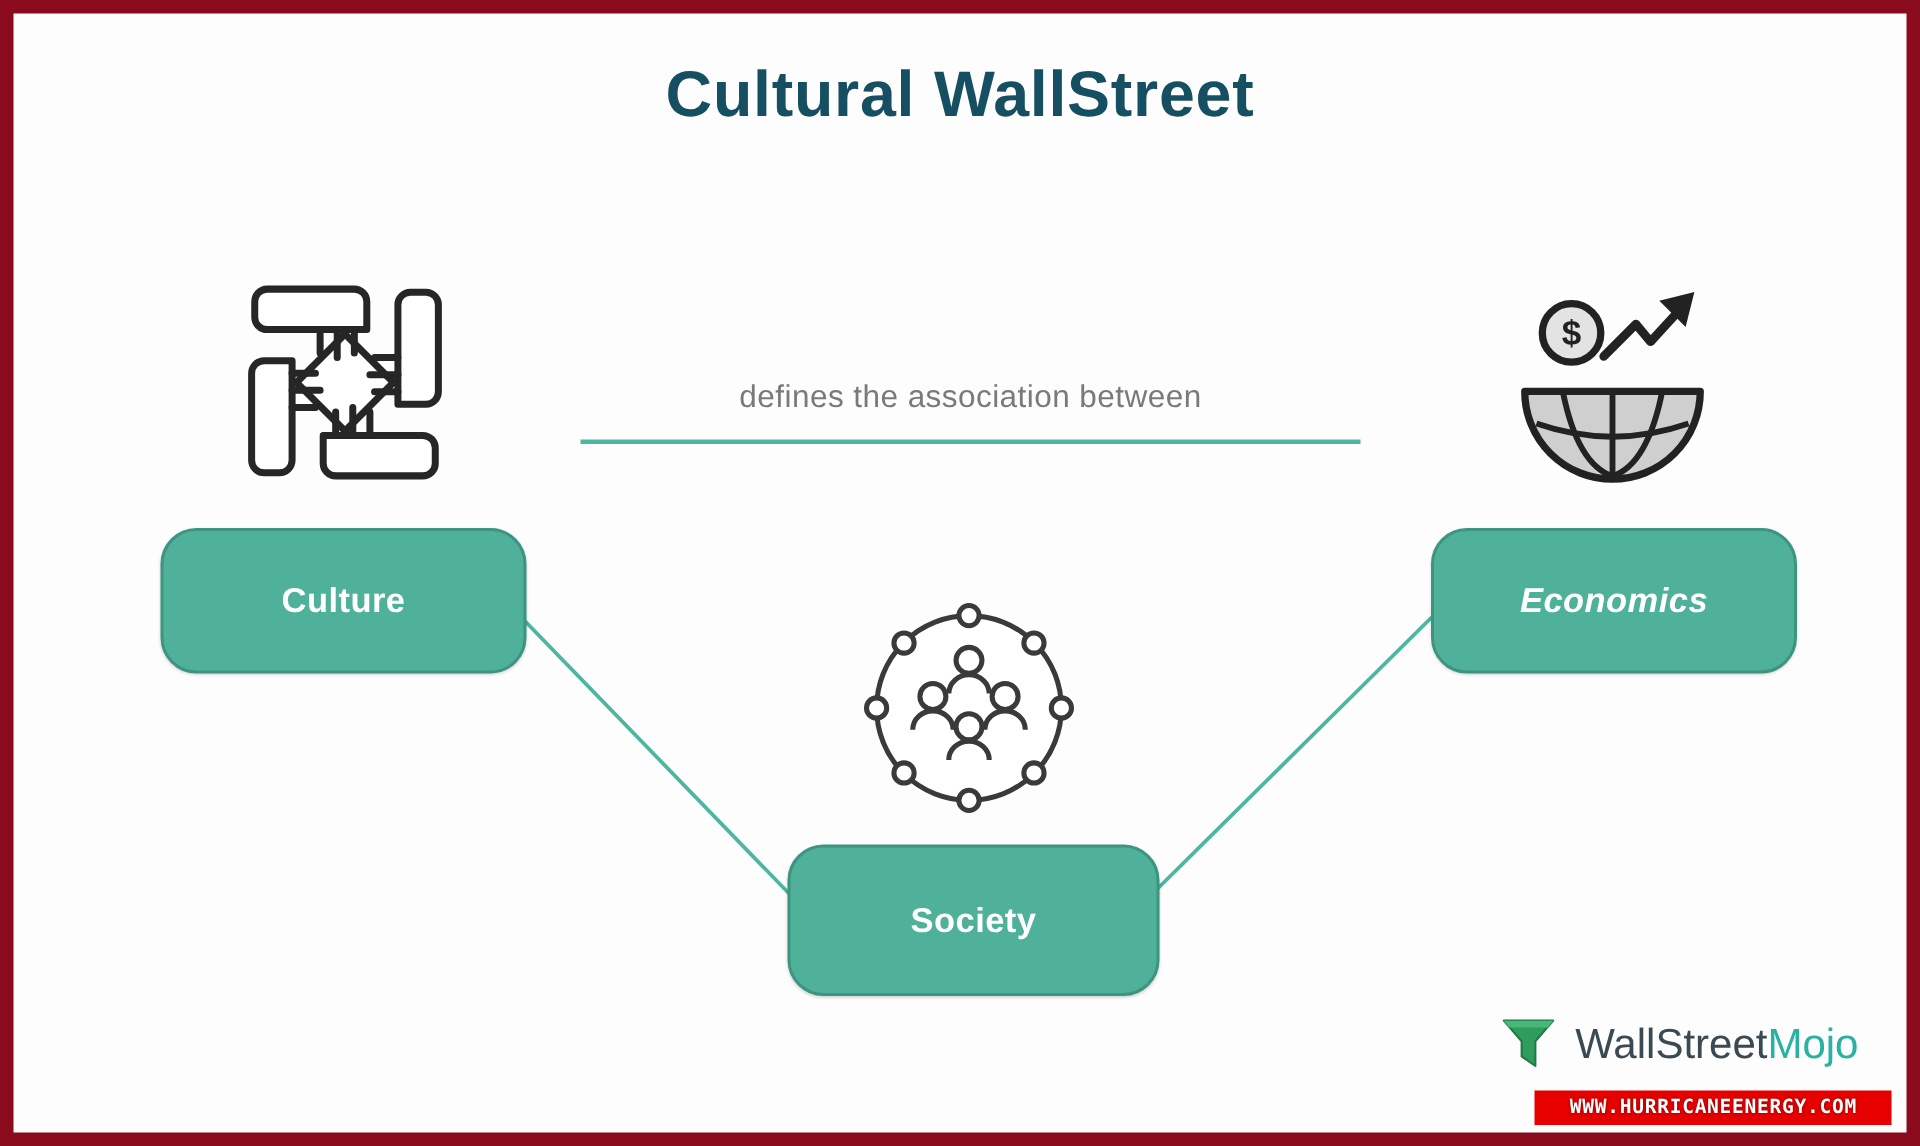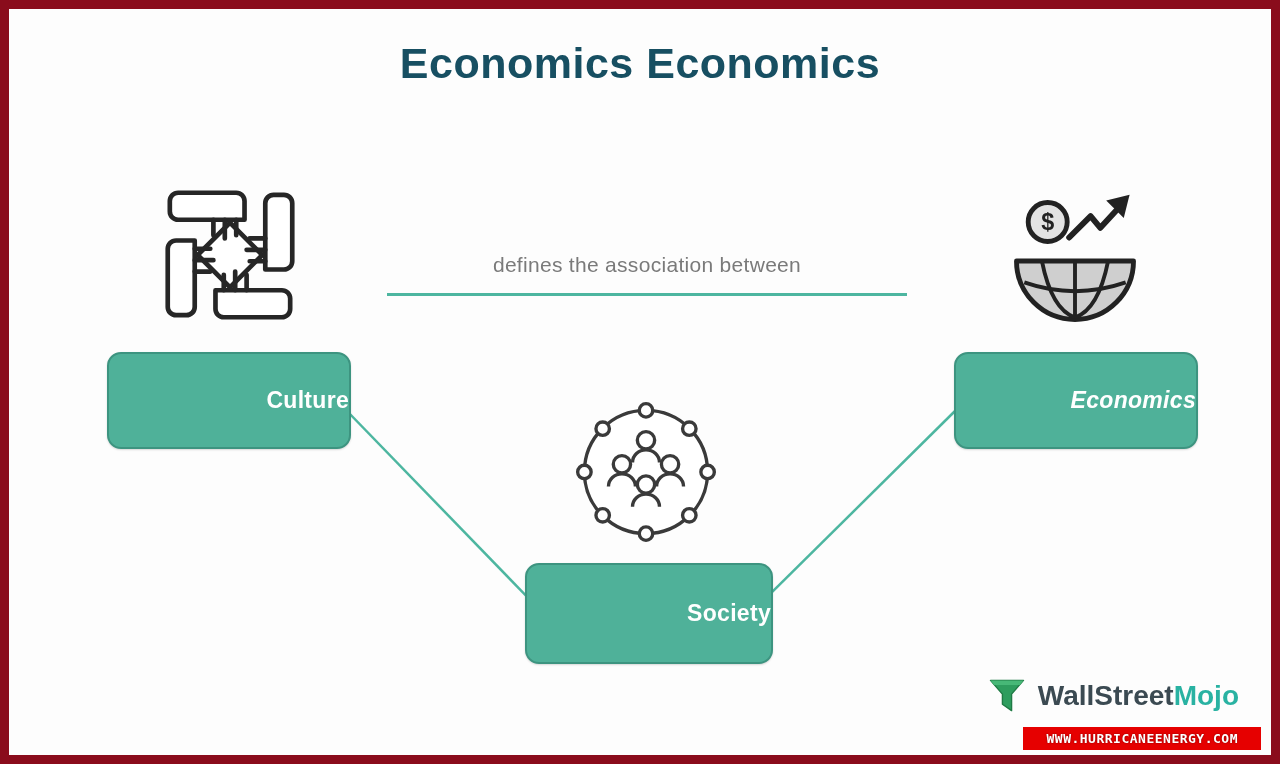--- a/index.html
+++ b/index.html
@@ -36,61 +36,61 @@
     letter-spacing:0.3px;
   }
   .connector-rule{
     position:absolute;left:378px;top:284px;width:520px;height:3px;
     background:var(--teal);
   }
   .node{
     position:absolute;
     background:var(--node-fill);
     border:2px solid var(--node-border);
-    border-radius:14px;
-    display:flex;align-items:center;justify-content:flex-end;
+    border-radius:24px;
+    display:flex;align-items:center;justify-content:center;
     box-shadow:0 1px 2px rgba(0,0,0,0.15);
     z-index:2;
   }
   .node span{
     color:#fff;font-size:23px;font-weight:bold;letter-spacing:0.3px;
   }
   .node-culture{left:98px;top:343px;width:240px;height:93px;}
   .node-economics{left:945px;top:343px;width:240px;height:93px;font-style:italic;}
   .node-society{left:516px;top:554px;width:244px;height:97px;}
   .icon-abs{position:absolute;z-index:1;}
   .icon-culture{left:138px;top:163px;}
   .icon-economics{left:988px;top:172px;}
   .icon-society{left:560px;top:386px;}
   .edges{position:absolute;left:0;top:0;width:1280px;height:764px;z-index:0;pointer-events:none;}
   .brand{
     position:absolute;right:32px;bottom:36px;
     display:flex;align-items:center;gap:9px;z-index:3;
   }
-  .brand-text{font-size:28px;font-weight:bold;line-height:1;}
+  .brand-text{font-size:28px;font-weight:normal;line-height:1;}
   .brand-text .primary{color:#3b4a52;}
   .brand-text .accent{color:#29b2a2;}
   .watermark{
     position:absolute;right:10px;bottom:5px;
     background:#e60000;
     color:#ffffff;
     font-family:"DejaVu Sans Mono", monospace;
     font-size:13px;font-weight:bold;
     padding:4px 23px;
     letter-spacing:0.5px;
     z-index:4;
     text-shadow:0 0 2px #7a0000;
   }
 </style>
 </head>
 <body>
 
 <div class="stage">
 
-  <h1 class="page-title">Economics Economics</h1>
+  <h1 class="page-title">Cultural WallStreet</h1>
 
   <svg class="edges" viewBox="0 0 1280 764">
     <line x1="338" y1="402" x2="528" y2="598" stroke="#4db6a0" stroke-width="2.5"></line>
     <line x1="946" y1="402" x2="748" y2="598" stroke="#4db6a0" stroke-width="2.5"></line>
   </svg>
 
   <svg class="icon-abs icon-culture" width="166" height="166" viewBox="0 0 160 160">
     <defs>
       <g id="arm">
         <path d="M30 20 h56 a8 8 0 0 1 8 8 v18 h-64 a8 8 0 0 1 -8 -8 v-10 a8 8 0 0 1 8 -8 z" fill="#ffffff" stroke="#262626" stroke-width="4.5" stroke-linejoin="round"></path>

